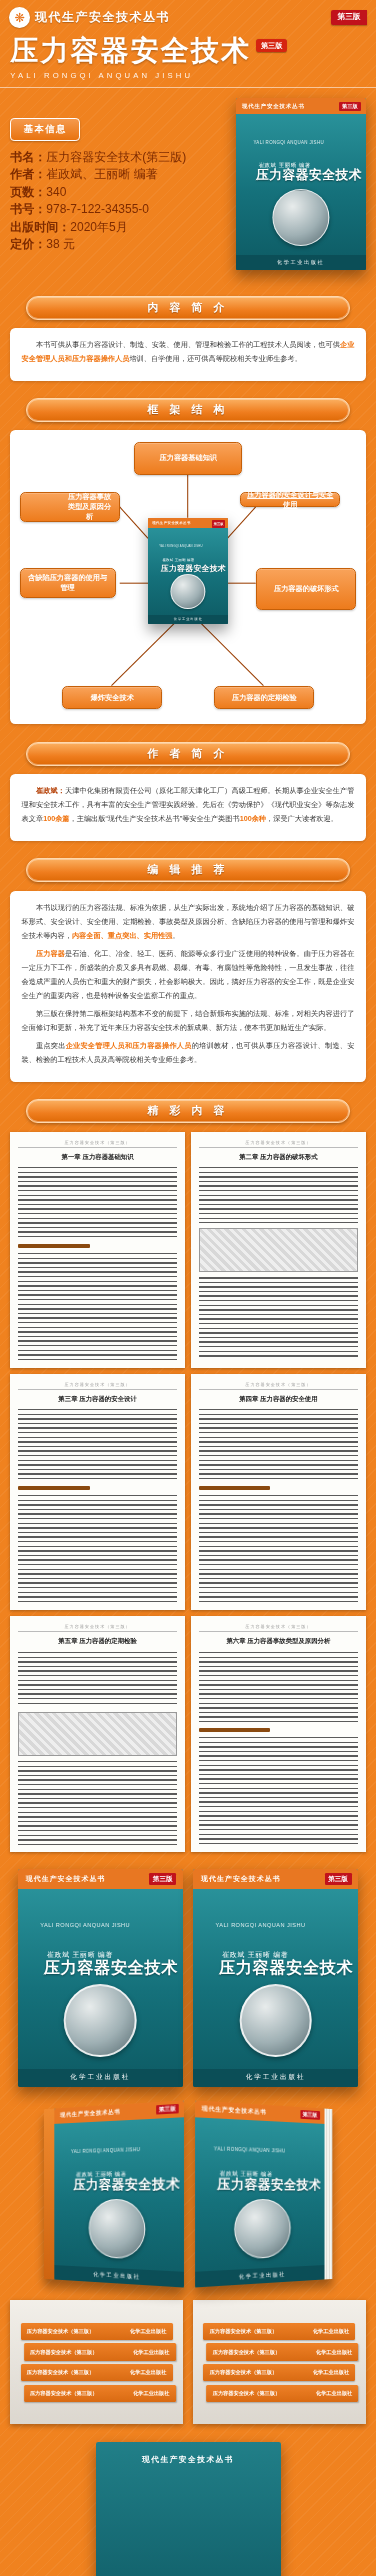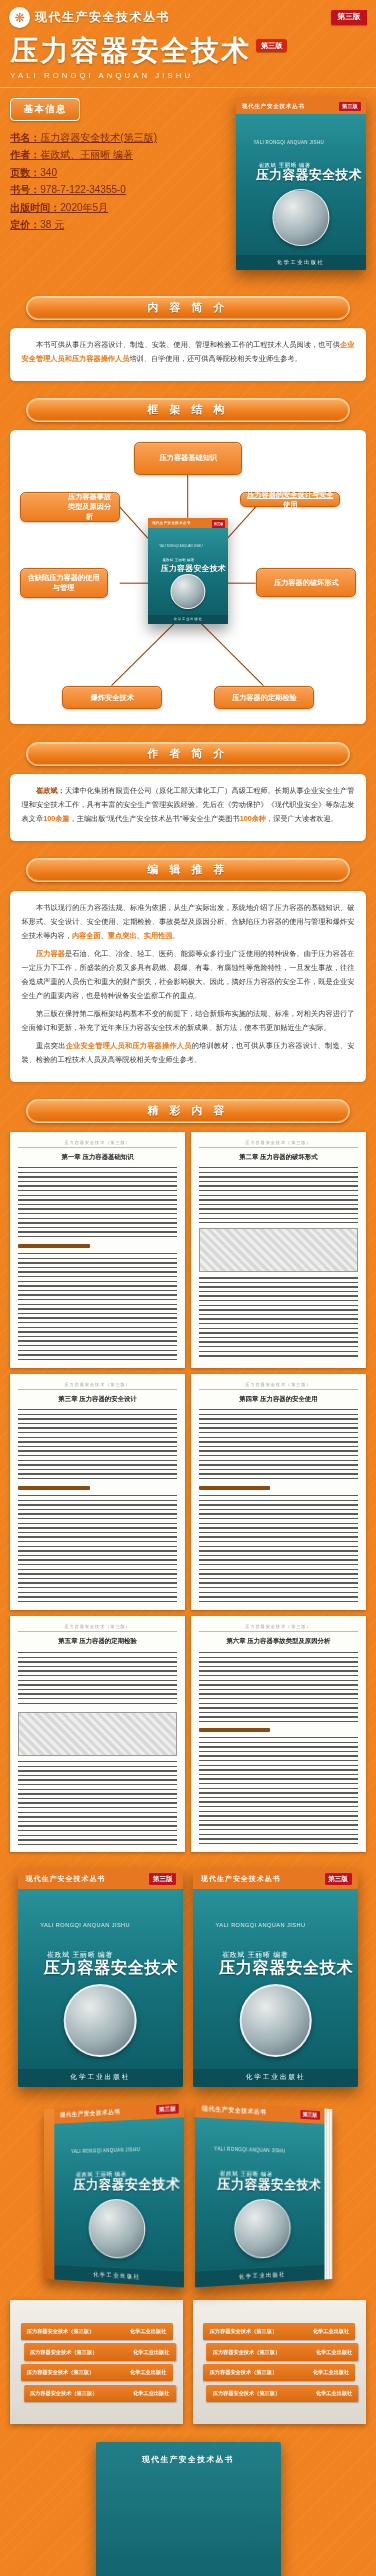--- a/index.html
+++ b/index.html
@@ -22,22 +22,22 @@
   .main-title{ color:#fff; font-size:28px; font-weight:bold; letter-spacing:2.1px; line-height:1.1;
     text-shadow:0 1px 2.1px rgba(0,0,0,.3); }
   .title-edition{ background:#d62410; color:#fff; font-size:7.2px; font-weight:bold; padding:1.5px 4.6px;
     border-radius:3.1px; margin-top:3.1px; box-shadow:0 0.5px 1px rgba(0,0,0,.3); }
   .pinyin{ color:rgba(255,255,255,.92); font-size:7.7px; letter-spacing:3.1px; margin-top:4.1px; }
   
   .info-sec{ display:flex; gap:9.3px; padding:10.3px 10.3px 14.4px; }
   .info-left{ flex:1; }
   .info-badge{ display:inline-block; padding:3.6px 12.4px; border:1px solid #fff; border-radius:4.1px;
     color:#fff; font-weight:bold; font-size:9.3px; letter-spacing:1.5px;
-    background:linear-gradient(180deg,#f59a4d,#e9730f); box-shadow:0 1px 2.1px rgba(0,0,0,.25); margin-bottom:8.2px;}
-  .info-field{ color:#7e2b00; font-size:10px; line-height:17.5px;text-decoration:underline; }
+    background:linear-gradient(180deg,#f59a4d,#e9730f); box-shadow:0 1px 2.1px rgba(0,0,0,.25); margin-bottom:8.2px;margin-top:20px;}
+  .info-field{ color:#7e2b00; font-size:12px; line-height:17.5px; }
   .info-field .k{ font-weight:bold; }
   
   .cover{ width:25em; height:33em; position:relative; overflow:hidden; border-radius:.3em;
     background:linear-gradient(180deg,#2d98a0 0%, #15717b 55%, #0d5a63 100%); color:#fff; flex:none; }
   .cv-band{ position:absolute; top:0; left:0; right:0; height:3em; background:#e87722;
     display:flex; align-items:center; padding-left:1.2em; }
   .cv-series{ font-size:1.05em; font-weight:bold; letter-spacing:.15em; }
   .cv-edition{ position:absolute; top:.6em; right:1em; background:#c1121c; font-size:1em; font-weight:bold;
     padding:.2em .55em; border-radius:.2em; }
   .cv-title{ position:absolute; top:5.4em; left:1.6em; right:1.6em; font-size:2.45em; font-weight:bold;
@@ -66,22 +66,22 @@
   
   .panel.frame{ position:relative; height:294px; padding:0; }
   .frame-svg{ position:absolute; inset:0; width:100%; height:100%; }
   .fbox{ position:absolute; display:flex; align-items:center; justify-content:center; text-align:center;
     background:linear-gradient(180deg,#f9a35a,#ed7b1c); border:0.5px solid #c55f08; border-radius:5.2px;
     color:#fff; font-weight:bold; font-size:7.2px; line-height:1.4; padding:2.1px 5.2px;
     box-shadow:0 1px 2.1px rgba(0,0,0,.22), inset 0 0.5px 0 rgba(255,255,255,.4); }
   .fbox.top{ left:124px; top:11.3px;  width:108px; height:33px; }
   .fbox.ul { left:9.3px;  top:62px; width:100px; height:30px;padding-left:45px; }
   .fbox.ur { left:230px; top:62px; width:100px; height:15px;text-decoration:underline; }
-  .fbox.ml { left:9.3px;  top:138px; width:88px; height:30px; }
-  .fbox.mr { left:246px; top:138px; width:100px; height:29px;text-align:center; }
+  .fbox.ml { left:9.3px;  top:138px; width:96px; height:30px; }
+  .fbox.mr { left:246px; top:138px; width:100px; height:42px;text-align:center; }
   .fbox.bl { left:52px; top:256px; width:100px; height:23px; }
   .fbox.br { left:204px; top:256px; width:100px; height:23px; }
   .frame-cover{ position:absolute; left:138px; top:88px; }
   
   .hl-grid{ display:grid; grid-template-columns:1fr 1fr; gap:6.2px; margin:8.2px 10.3px 17.5px; }
   .page-mock{ background:#fdfdfa; height:236px; box-shadow:0 1px 3.1px rgba(0,0,0,.3);
     padding:8.2px 8.2px 7.2px; display:flex; flex-direction:column; }
   .pm-head{ font-size:4.1px; color:#999; text-align:center; letter-spacing:1px;
     border-bottom:0.5px solid #bbb; padding-bottom:2.1px; margin-bottom:5.2px; }
   .pm-title{ font-size:6.4px; font-weight:bold; color:#222; text-align:center; margin-bottom:5.2px; }

